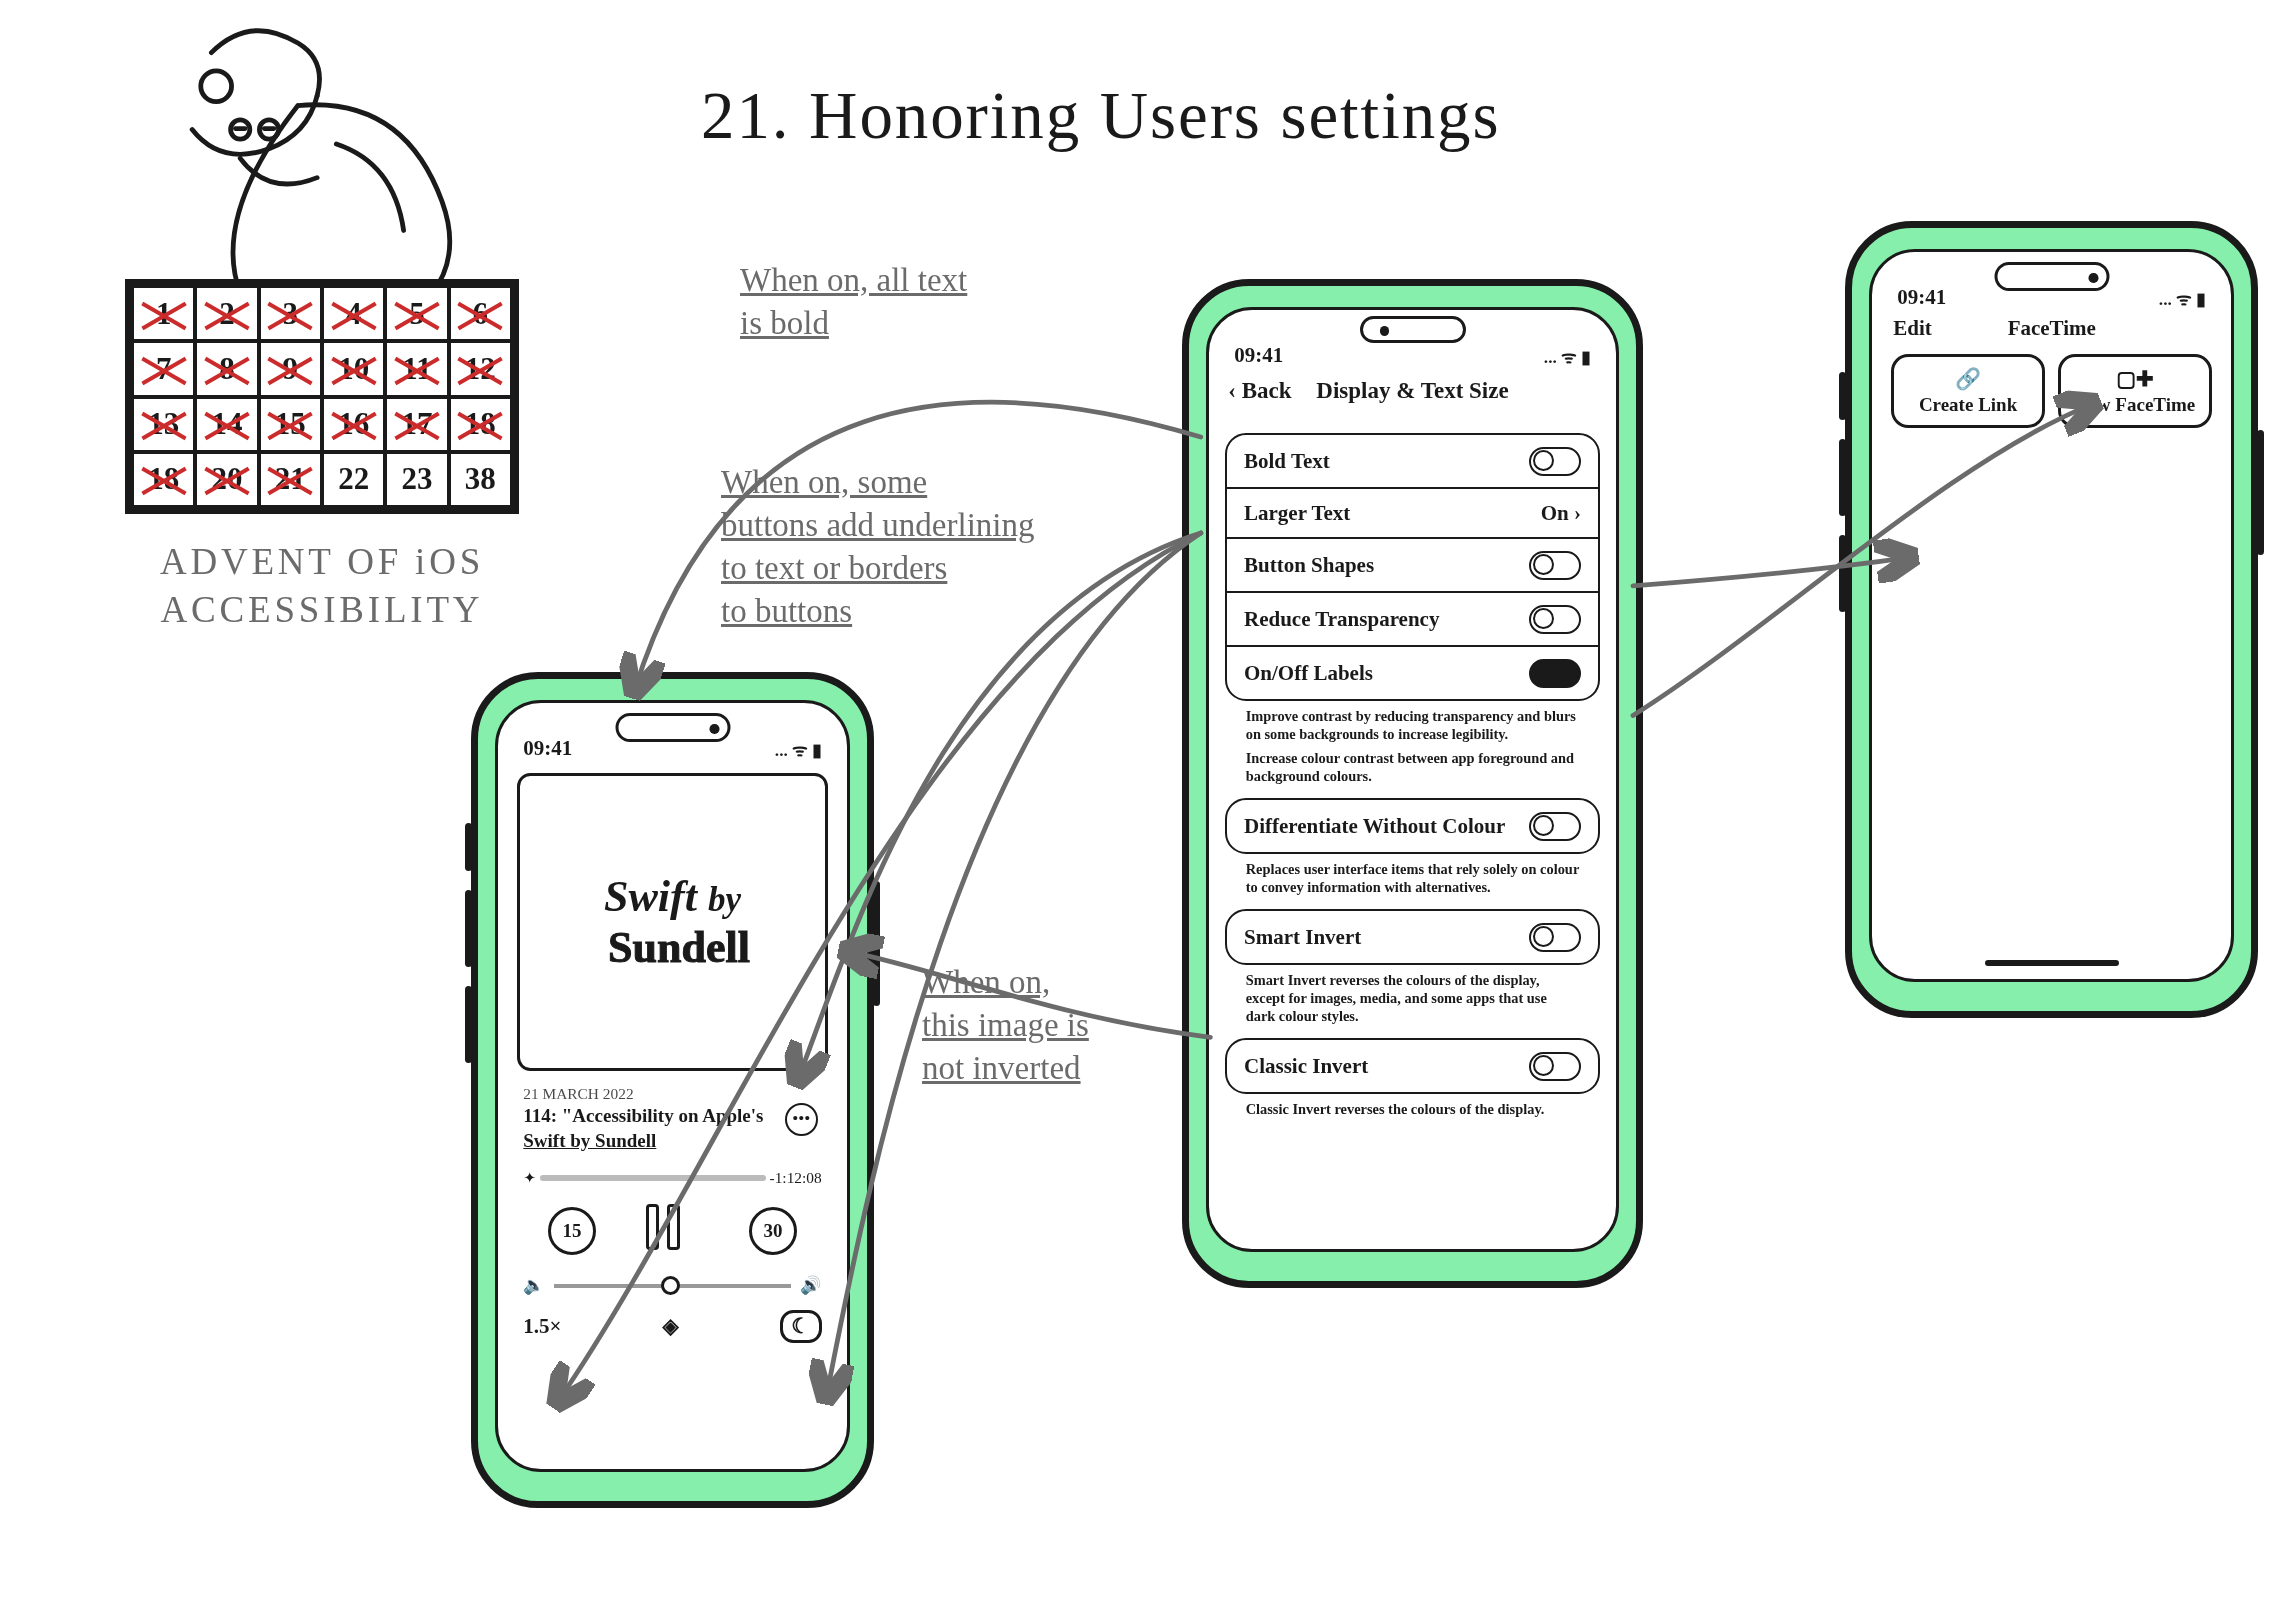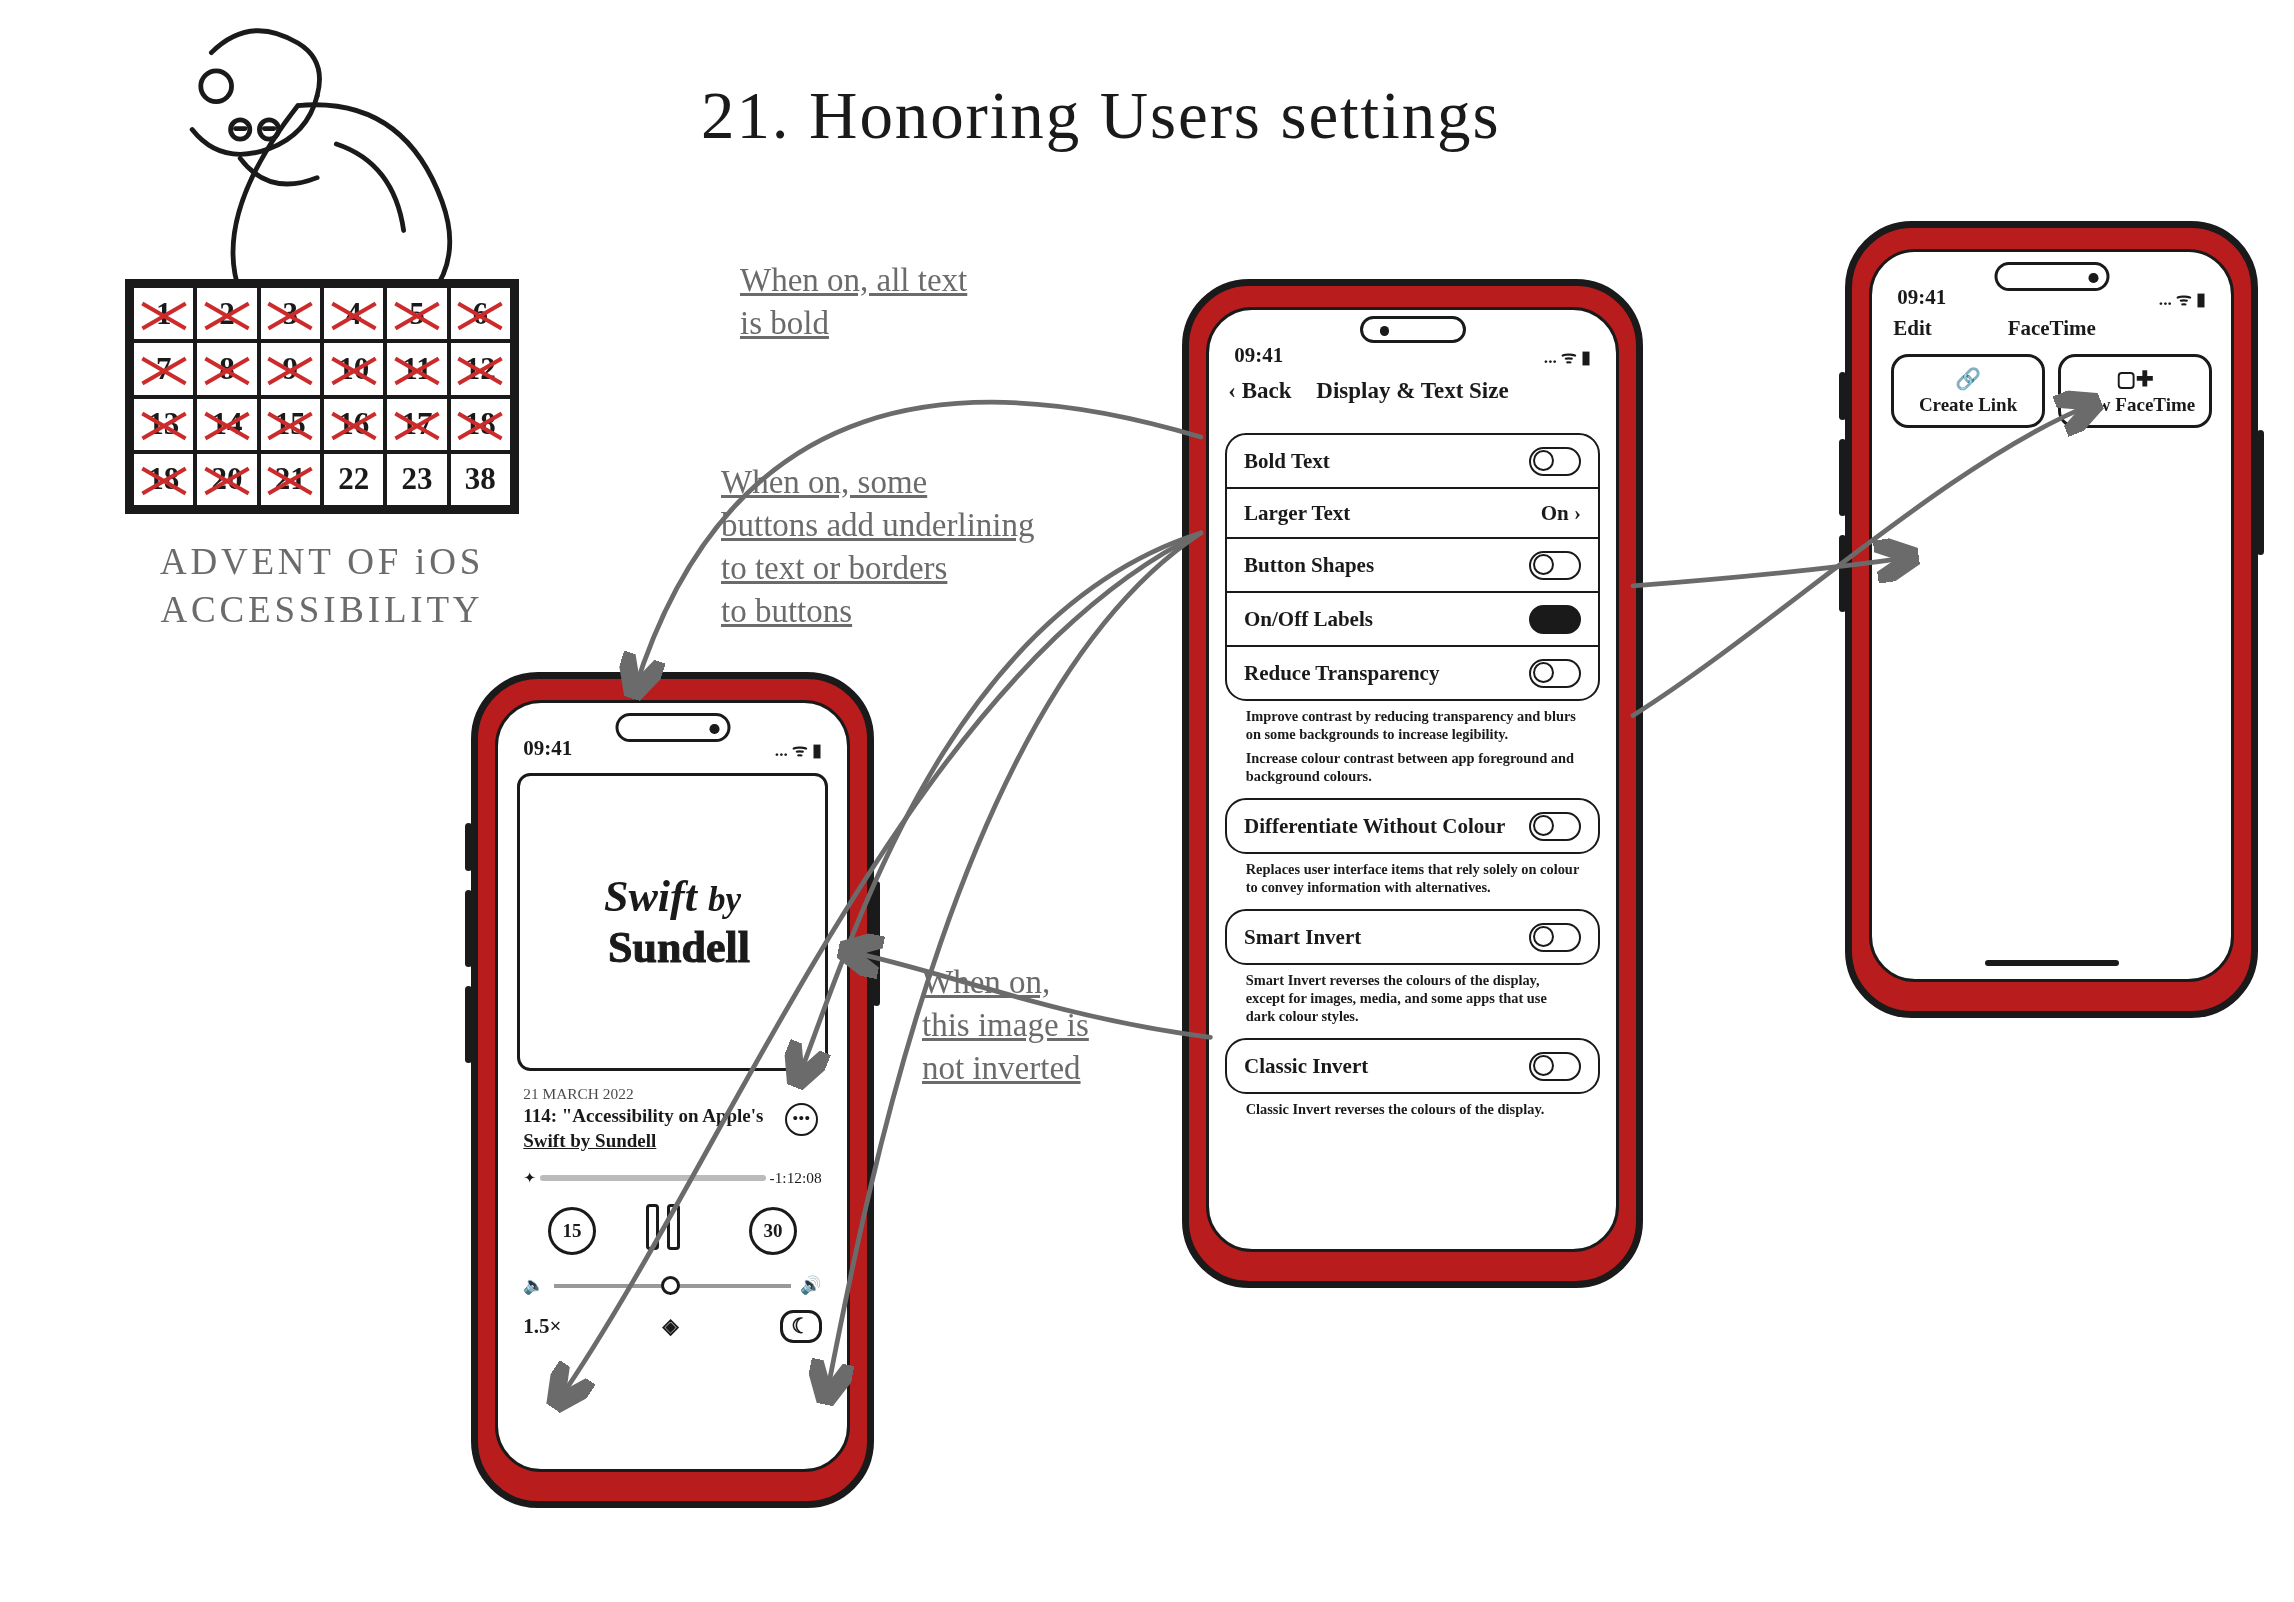--- a/index.html
+++ b/index.html
@@ -34,21 +34,21 @@
   .calendar .cell.crossed::before { transform:rotate(30deg); }
   .calendar .cell.crossed::after  { transform:rotate(-30deg); }
   .advent-label {
     position:absolute; left:125px; top:538px; width:394px; text-align:center;
     font-size:37px; letter-spacing:3.8px; color:var(--pencil); line-height:1.3;
   }
 
   
   .phone {
     position:absolute; border:7.7px solid var(--ink); border-radius:67px;
-    background:#b91c1c; padding:21px 17.3px 29px 17.3px;
+    background:#86efac; padding:21px 17.3px 29px 17.3px;
   }
   .phone .screen {
     width:100%; height:100%; border:3.8px solid var(--ink); border-radius:46px;
     position:relative; overflow:hidden; background:#fff;
   }
   .phone .notch {
     position:absolute; left:50%; top:5.8px; transform:translateX(-50%);
     width:106px; height:27px; border:3.8px solid var(--ink); border-radius:19px;
     background:#fff;
   }
@@ -244,28 +244,28 @@
             <span>Larger Text</span>
             <span><span>On</span> ›</span>
           </div>
         <div class="row">
             <span>Button Shapes</span>
             <span class="toggle off">
               <span class="knob"></span>
             </span>
           </div>
         <div class="row">
+            <span>Reduce Transparency</span>
+            <span class="toggle off">
+              <span class="knob"></span>
+            </span>
+          </div>
+        <div class="row">
             <span>On/Off Labels</span>
             <span class="toggle on dot">
-              <span class="knob"></span>
-            </span>
-          </div>
-        <div class="row">
-            <span>Reduce Transparency</span>
-            <span class="toggle off">
               <span class="knob"></span>
             </span>
           </div>
       </div>
       <div class="foot">Improve contrast by reducing transparency and blurs on some backgrounds to increase legibility.</div>
 
       <div class="foot">Increase colour contrast between app foreground and background colours.</div>
 
       <div class="group">
         <div class="row">

